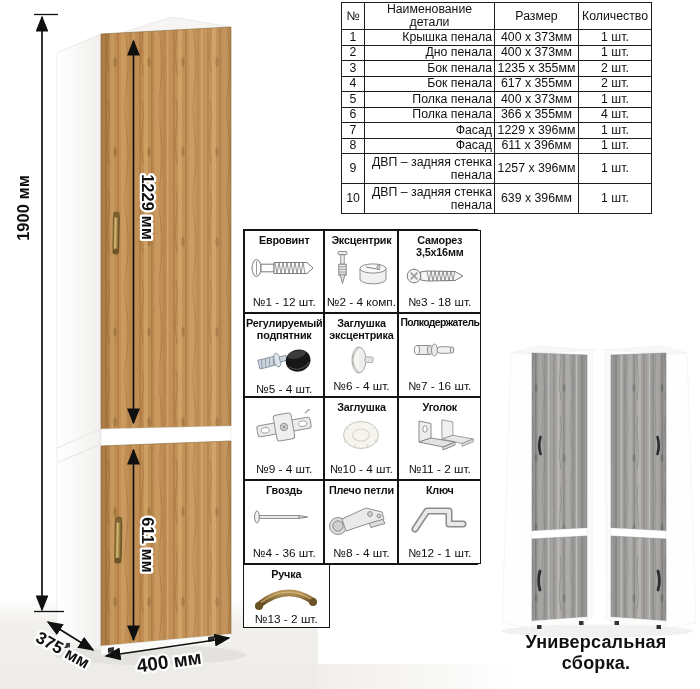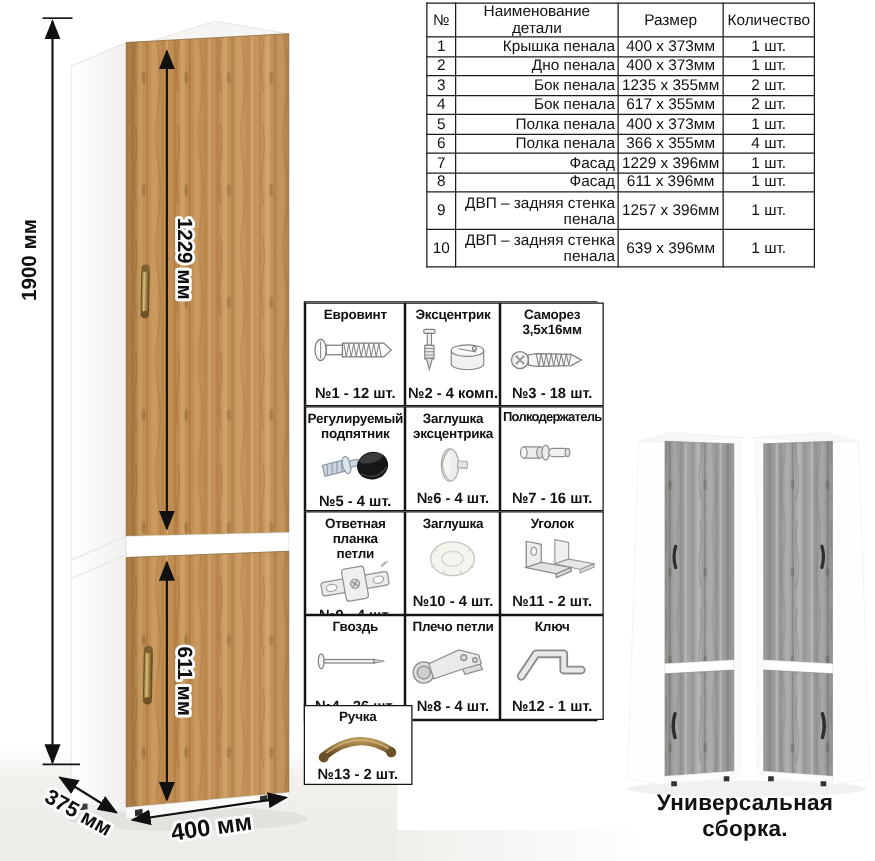--- a/index.html
+++ b/index.html
@@ -20,31 +20,31 @@
   
   table.parts{position:absolute;left:341px;top:2px;border-collapse:collapse;table-layout:fixed}
   table.parts th,table.parts td{
     border:1.5px solid #1c1c1c;font-size:12.3px;line-height:1.06;
     padding:0 2px;text-align:center;font-weight:400;color:#111;overflow:hidden}
   table.parts thead tr{height:16px}
   table.parts tr.r-s{height:15.5px}
   table.parts tr.r-d{height:30px}
   table.parts td.name{text-align:right;padding-left:5px}
   
-  .hw-grid{position:absolute;left:243px;top:241px;width:235px;
+  .hw-grid{position:absolute;left:243px;top:229px;width:235px;
     display:grid;grid-template-columns:repeat(3,1fr);grid-auto-rows:83.4px;
     border:1px solid #141414;box-sizing:border-box;background:transparent}
   .hw-cell{background:#fff;border:1px solid #141414;box-sizing:border-box;
     display:flex;flex-direction:column;align-items:center;padding:3px 1px 2px;overflow:visible}
   .hw-cell.lone{position:absolute;left:243px;top:563.5px;width:86.5px;height:64px}
   .hw-title{font-weight:bold;font-size:10.8px;line-height:1.12;text-align:center;
     white-space:pre-line;letter-spacing:-0.2px}
   .hw-title.tight{letter-spacing:-0.6px;font-size:10.4px;white-space:nowrap}
   .hw-icon{margin:auto 0;flex:0 0 auto}
-  .hw-count{font-weight:bold;font-size:11.8px;margin-top:auto;padding-bottom:1px;white-space:nowrap}
+  .hw-count{font-weight:normal;font-size:11.8px;margin-top:auto;padding-bottom:1px;white-space:nowrap}
   
   .uni-svg{position:absolute;left:495px;top:340px}
   .uni-caption{position:absolute;left:490px;top:632px;width:212px;text-align:center;
     font-weight:bold;font-size:18px;letter-spacing:.2px;color:#111}
 </style>
 </head>
 <body>
 
 <div class="floor-left"></div>
 <div class="floor-wide"></div>
@@ -309,22 +309,20 @@
         <ellipse cx="25" cy="13" rx="2.6" ry="4.5" fill="#e0e0e0"></ellipse>
         <ellipse cx="29.5" cy="13" rx="3" ry="6"></ellipse>
         <rect x="32" y="9.7" width="15" height="6.6" rx="3.3" fill="#f1f1f1"></rect>
         <ellipse cx="47" cy="13" rx="1.8" ry="3.3" fill="#e4e4e4"></ellipse>
       </g>
     </svg>
     <span class="hw-count">№7 - 16 шт.</span>
   </div>
 
   <div class="hw-cell">
-    <span class="hw-title">Ответная планка
-петли</span>
     <svg class="hw-icon" width="70" height="36" viewBox="0 0 70 36">
       <g transform="rotate(-10 35 18)">
         <rect x="8" y="12.5" width="54" height="11" rx="2.5" fill="#ebebeb" stroke="#919191" stroke-width="1"></rect>
         <rect x="26" y="5" width="18" height="26" rx="2.5" fill="#efefef" stroke="#919191" stroke-width="1"></rect>
         <ellipse cx="16" cy="18" rx="4.2" ry="2.8" fill="#ffffff" stroke="#9d9d9d" stroke-width=".9"></ellipse>
         <ellipse cx="54" cy="18" rx="4.2" ry="2.8" fill="#ffffff" stroke="#9d9d9d" stroke-width=".9"></ellipse>
         <circle cx="35" cy="18" r="3.6" fill="#d9d9d9" stroke="#8d8d8d" stroke-width=".9"></circle>
         <path d="M32.8,15.8 l4.4,4.4 M37.2,15.8 l-4.4,4.4" stroke="#8d8d8d" stroke-width=".9"></path>
         <path d="M58,8 l8,-5" stroke="#b0b0b0" stroke-width="1.8"></path>
       </g>

